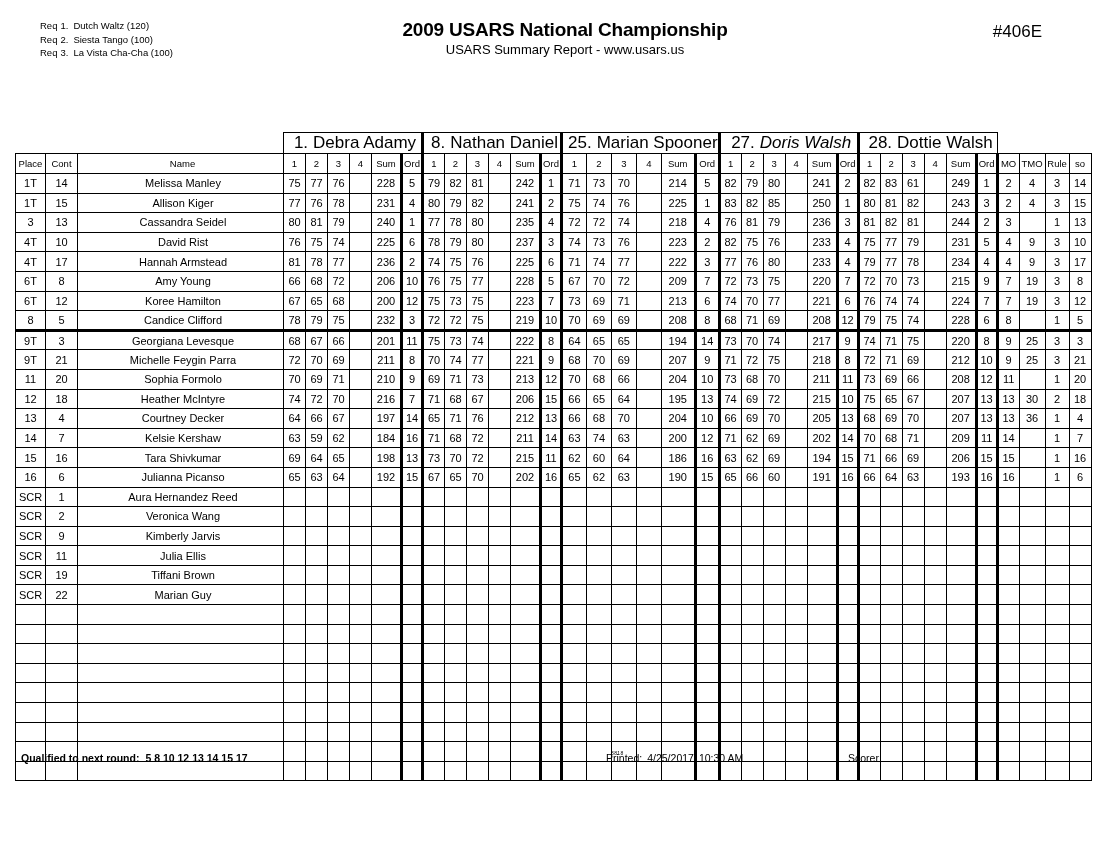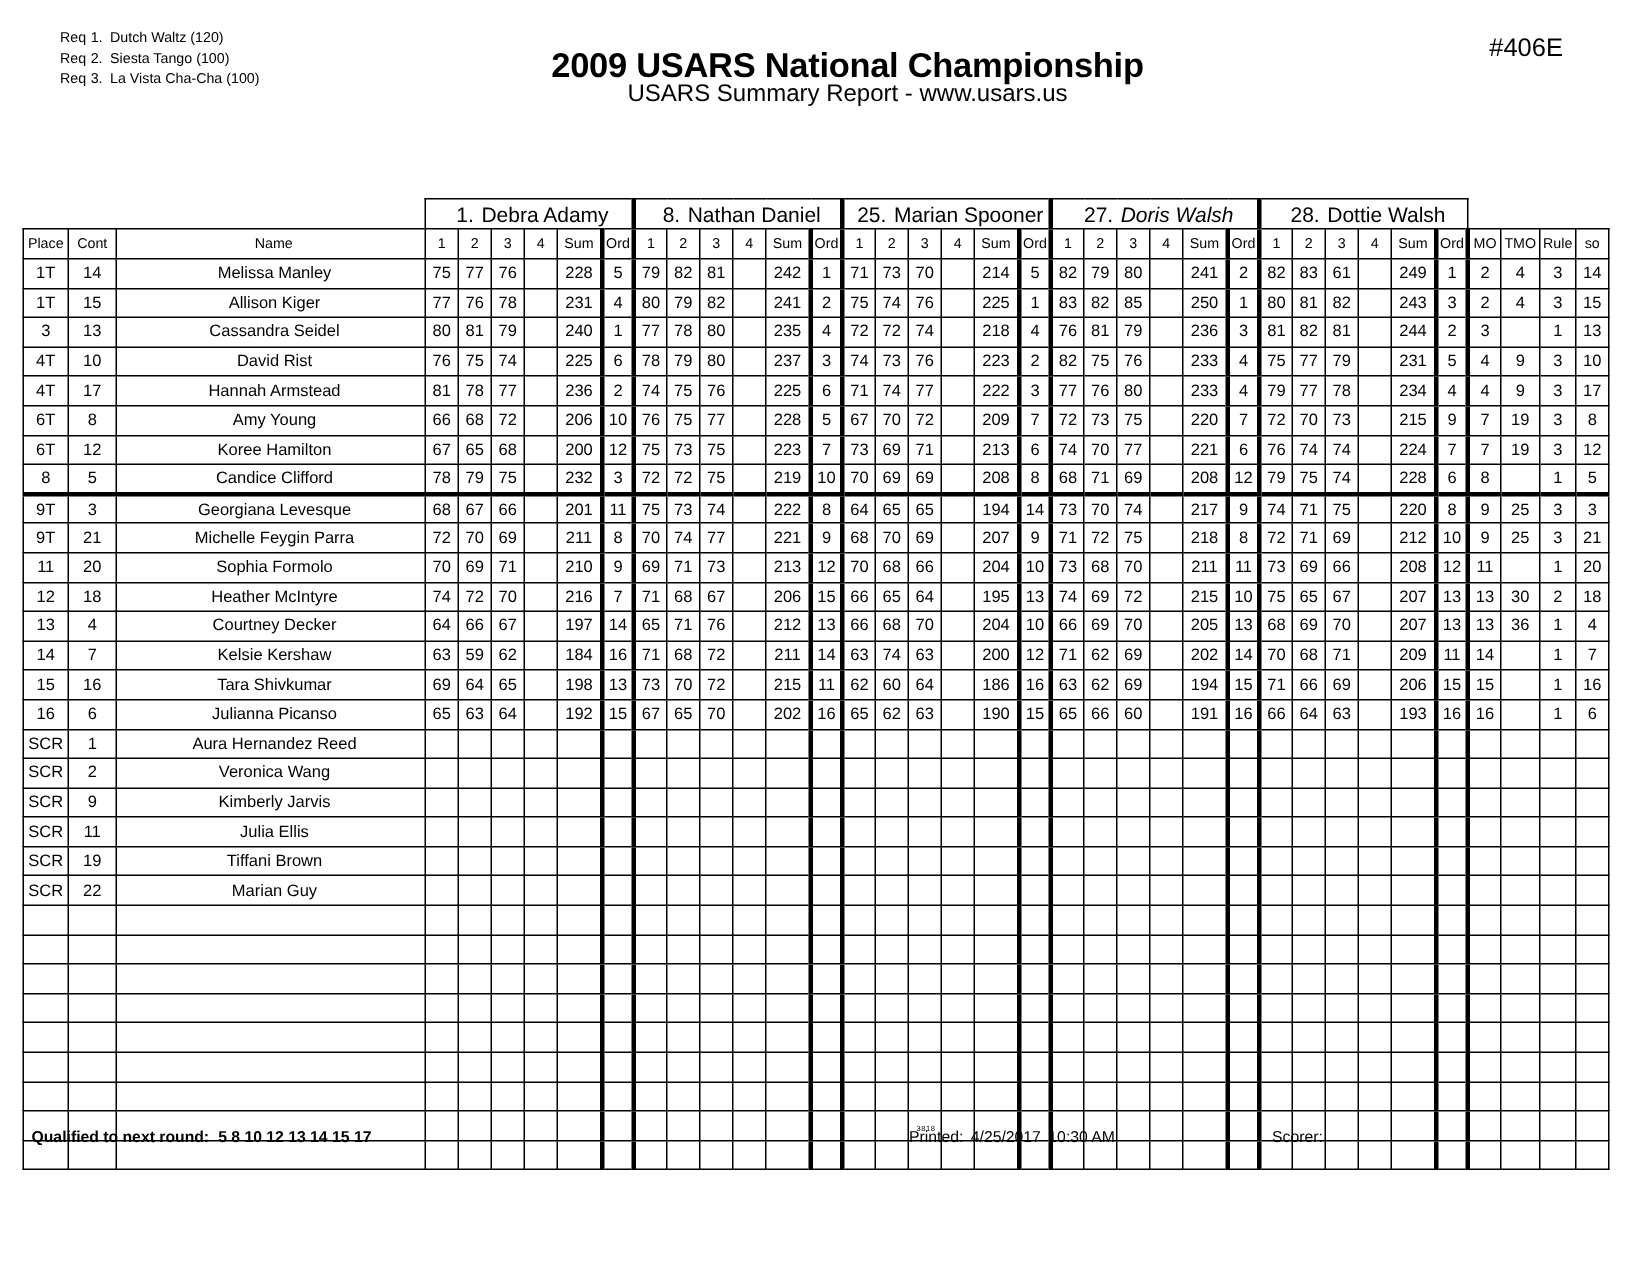--- a/index.html
+++ b/index.html
@@ -37,38 +37,37 @@
 
   #title-block {
     position: absolute;
     left: 0;
     right: 0;
     top: 20px;
     text-align: center;
     padding-left: 30px;
   }
   #doc-title {
-    font-size: 23px;
+    font-size: 19px;
     font-weight: bold;
     letter-spacing: -0.2px;
     line-height: 20px;
-    margin-top: 13px;
   }
   #doc-subtitle {
     font-size: 12.5px;
     line-height: 17px;
   }
   #doc-event {
     font-size: 16px;
     font-weight: bold;
     line-height: 22px;
     letter-spacing: -0.1px;
   }
   #doc-org {
-    font-size: 16px;
+    font-size: 13px;
     line-height: 20px;
   }
 
   #event-code {
     position: absolute;
     right: 58px;
     top: 22px;
     font-size: 17px;
     font-weight: normal;
   }
@@ -94,21 +93,21 @@
   }
 
   
   .thick-l { border-left: 3px solid #000 !important; }
   .thick-t { border-top: 3px solid #000 !important; }
   .thick-b { border-bottom: 3px solid #000 !important; }
 
   
   .judge-banner {
     height: 19px;
-    font-size: 14px;
+    font-size: 17px;
     text-align: left;
     padding-left: 5px !important;
   }
   .banner-pad { border: none !important; }
 
   
   .colhdr {
     height: 19px;
     font-size: 9.5px;
   }

